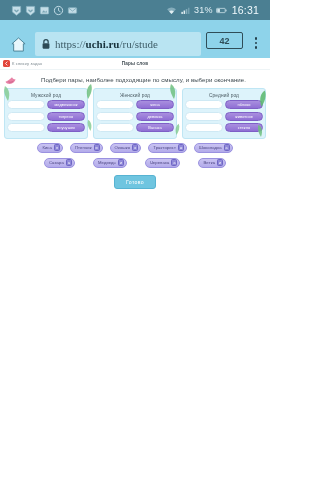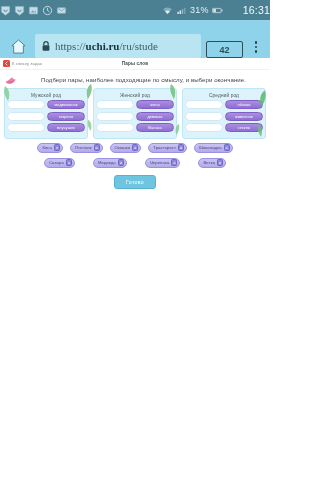--- a/index.html
+++ b/index.html
@@ -12,21 +12,21 @@
     overflow: hidden;
   }
 
   
   .status-bar {
     height: 20px;
     width: 270px;
     background: #4b7f92;
     display: flex;
     align-items: center;
-    padding: 0 0;
+    padding: 0 11px;
     color: #dff0f5;
     font-size: 9px;
     letter-spacing: .2px;
   }
   .status-left {
     display: flex;
     align-items: center;
     gap: 3px;
     flex: 1;
   }
@@ -36,30 +36,30 @@
     gap: 3px;
   }
   .sicon {
     width: 11px; height: 11px;
     display: inline-flex;
     align-items: center; justify-content: center;
     opacity: .92;
   }
   .sicon svg { display: block; }
   .batt-txt { font-size: 9px; color: #e3f1f6; }
-  .clock { font-size: 10.5px; color: #f2fbfe; margin-left: 17px; }
+  .clock { font-size: 10.5px; color: #f2fbfe; margin-left: 2px; }
 
   
   .browser-bar {
     height: 38px;
     width: 270px;
     background: #8ed3ea;
     display: flex;
-    align-items: flex-end;
-    padding: 0 6px;
+    align-items: flex-start;
+    padding: 12px 6px;
     gap: 5px;
   }
   .home-btn {
     width: 24px; height: 24px;
     display: flex; align-items: center; justify-content: center;
     flex: 0 0 auto;
   }
   .omnibox {
     flex: 1 1 auto;
     height: 24px;

